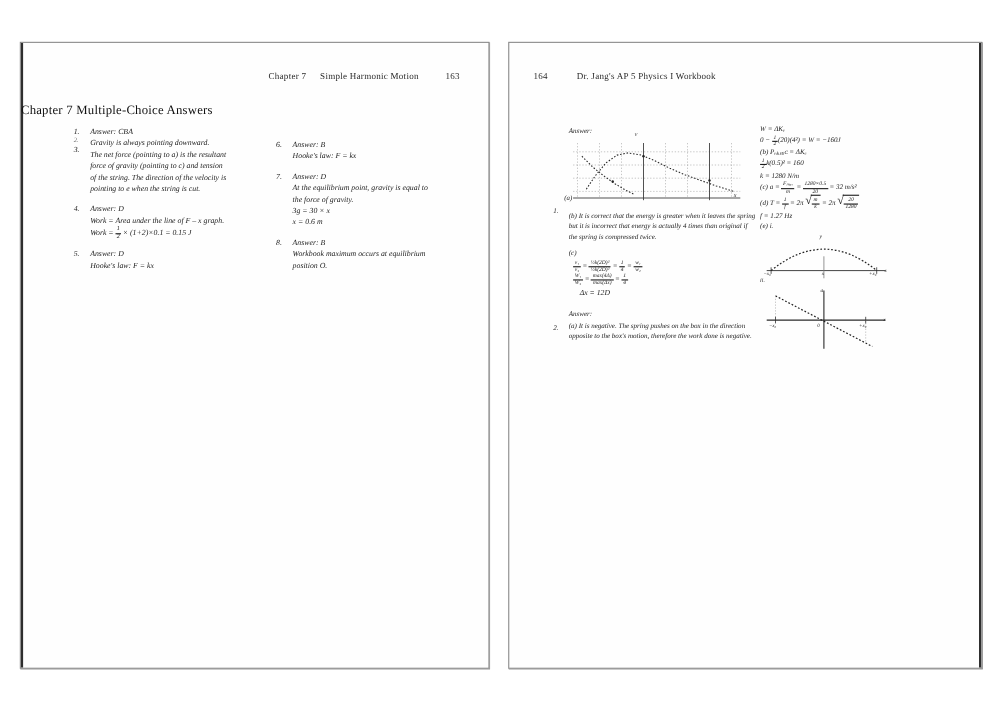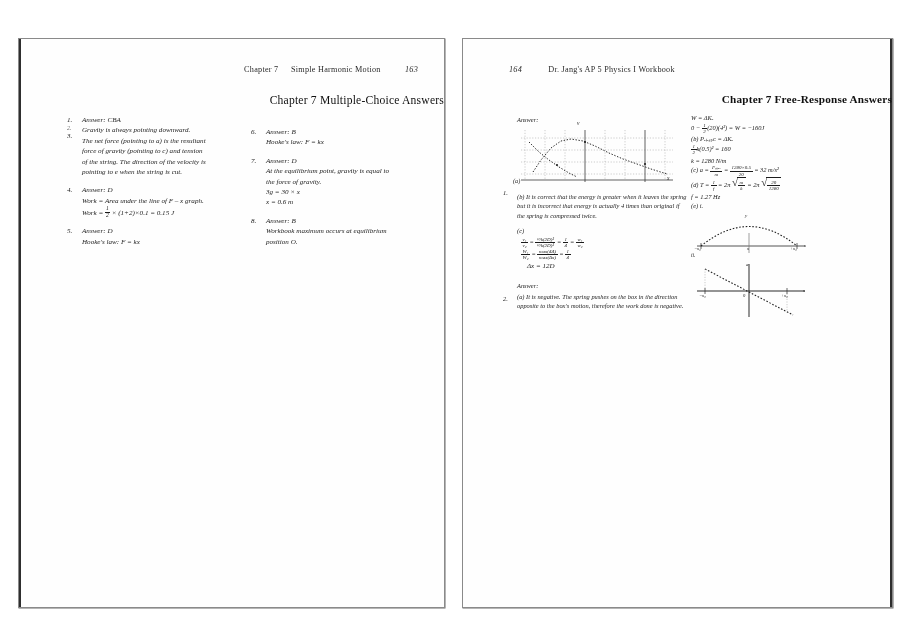--- a/index.html
+++ b/index.html
@@ -43,33 +43,33 @@
   
   .runhead {
     position: absolute;
     top: 26px;
     font-size: 8.2px;
     color: #2a2a2a;
     letter-spacing: 0.25px;
     white-space: nowrap;
   }
   .runhead .sep { display: inline-block; width: 8px; }
-  .runhead .folio { display: inline-block; font-style: italic; }
+  .runhead .folio { display: inline-block; }
 
   .runhead.left-head  { right: 26px; }
-  .runhead.right-head { left: 46px; }
+  .runhead.right-head { left: 22px; }
 
   .runhead .folio-left { margin-left: 22px; }
   .runhead .title-right { margin-left: 24px; }
 
   
   .chap-title {
     position: absolute;
     left: 0; right: 0;
-    text-align: right;
+    text-align: left;
     font-size: 11.6px;
     color: #111;
     letter-spacing: 0.2px;
   }
   .chap-title.mc { top: 55px; font-weight: 400; }
   .chap-title.fr { top: 54px; font-weight: 700; font-size: 11.2px; }
 
   
   .col {
     position: absolute;
@@ -234,21 +234,20 @@
   </div>
 
   <div class="page right">
     <div class="gutter-rule r"></div>
 
     <div class="runhead right-head">
       <span class="folio">164</span>
       <span class="title-right">Dr. Jang's AP 5 Physics I Workbook</span>
     </div>
 
-    <div class="chap-title fr">Chapter 7 Free-Response Answers</div>
 
     <div class="fr-col fr-left">
 
       <div class="fr-item">
         <div class="num">1.</div>
         <div class="body">
           <div class="para nogap">Answer:</div>
 
           <div style="position:relative;height:66px;">
             <svg width="160" height="62" viewBox="0 0 160 62">

